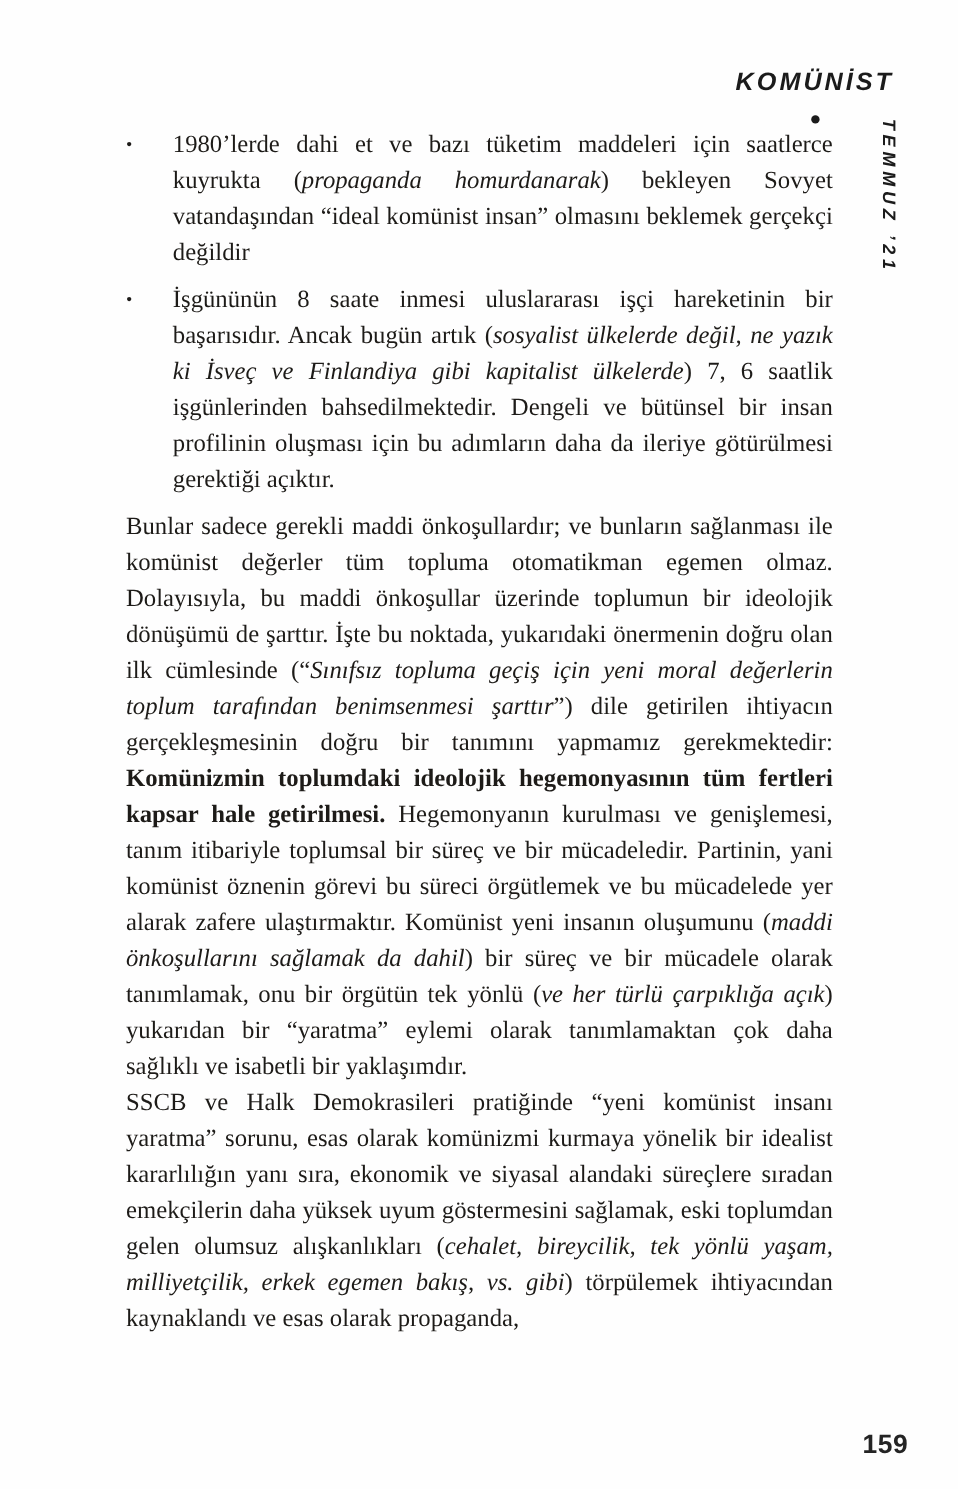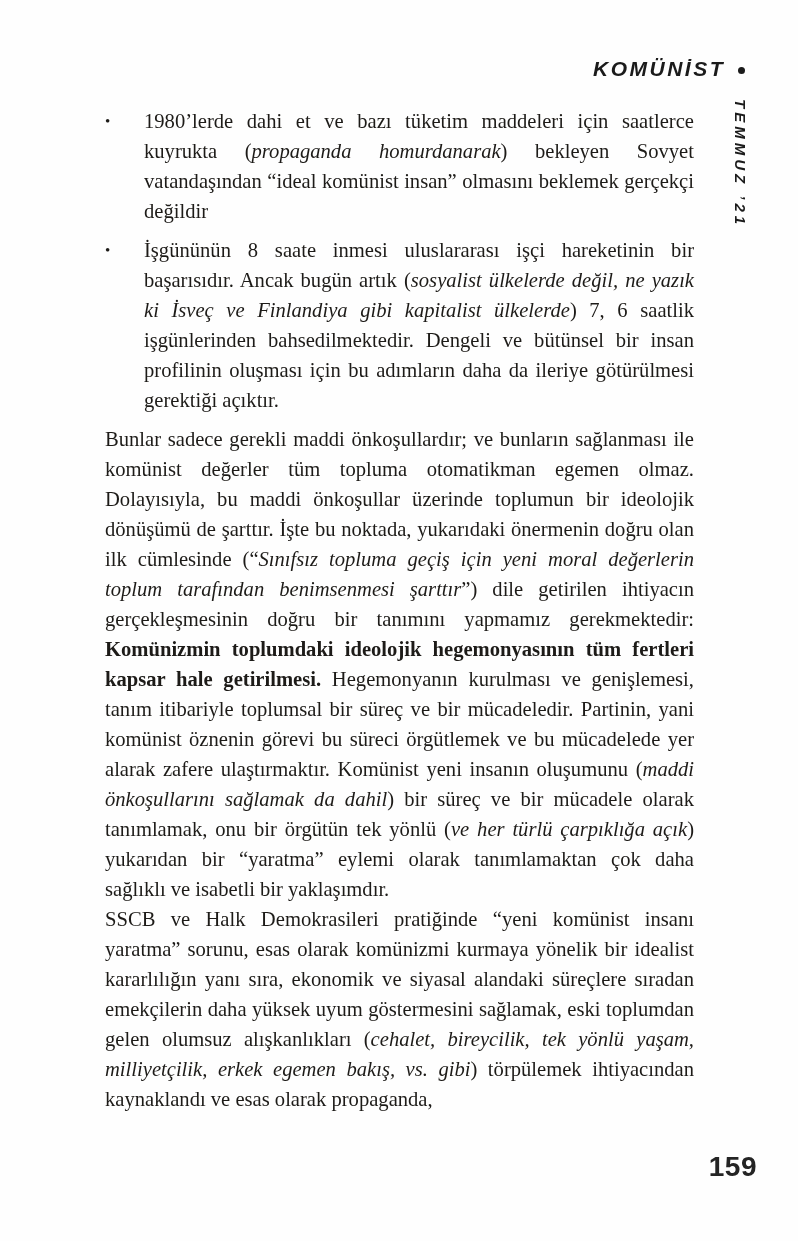--- a/index.html
+++ b/index.html
@@ -22,20 +22,21 @@
     position: absolute;
     top: 57px;
     right: 53px;
     display: flex;
     align-items: center;
     gap: 13px;
     font-family: "Liberation Sans", sans-serif;
     font-weight: bold;
     font-style: italic;
     color: #1b1b1b;
+    flex-direction: column;
   }
   .journal-title {
     font-size: 21px;
     letter-spacing: 2.5px;
     white-space: nowrap;
   }
   .mast-dot {
     width: 7px;
     height: 7px;
     background: #1b1b1b;
@@ -80,25 +81,25 @@
     text-align: left;
   }
   .bullet-body { flex: 1; }
   .para { }
   .it { font-style: italic; }
   .bd { font-weight: bold; }
 
   
   .pageno {
     position: absolute;
-    top: 1151px;
+    top: 1191px;
     right: 41px;
     font-family: "Liberation Sans", sans-serif;
     font-weight: bold;
-    font-size: 28px;
+    font-size: 22px;
     letter-spacing: 0.5px;
     color: #242424;
   }
 </style>
 </head>
 <body>
 
 <div class="page">
 
   <div class="masthead">

